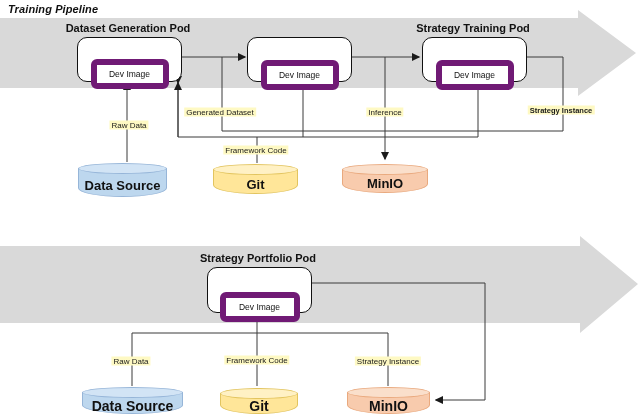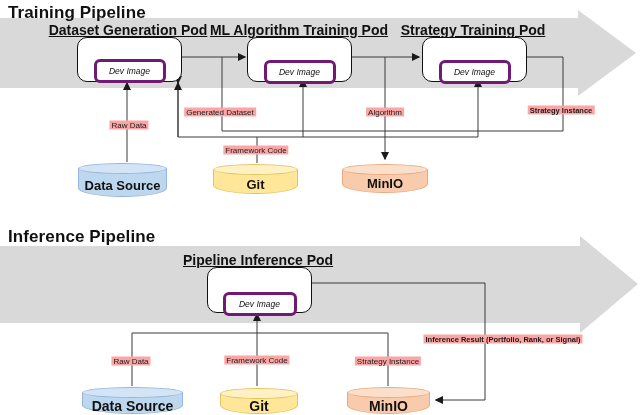--- a/index.html
+++ b/index.html
@@ -1,39 +1,38 @@
 <!DOCTYPE html>
 <html style="--c-band: #d9d9d9; --c-wire: #3a3a3a; --c-data-source-fill: #bdd7ee; --c-data-source-top: #d2e4f5; --c-data-source-stroke: #96b5d8; --c-git-fill: #ffe699; --c-git-top: #fff1c4; --c-git-stroke: #e2c45f; --c-minio-fill: #f8cbad; --c-minio-top: #fadfcb; --c-minio-stroke: #e9a97e;"><head>
 <meta charset="utf-8">
 <style>
   html,body{margin:0;padding:0;background:#fff;}
   #canvas{
     position:relative;width:640px;height:415px;background:#fff;overflow:hidden;
     font-family:"Liberation Sans",sans-serif;color:#111;
   }
   .section-title{
-    position:absolute;font-size:17px;font-weight:bold;white-space:nowrap;letter-spacing:.1px;
+    position:absolute;font-size:11px;font-weight:bold;white-space:nowrap;letter-spacing:.1px;font-style:italic;
   }
   svg.underlay{position:absolute;left:0;top:0;}
   .band{fill:var(--c-band,#d9d9d9);}
   .wire{stroke:var(--c-wire,#3a3a3a);stroke-width:1;fill:none;}
   .pod{
     position:absolute;background:#fff;border:1.4px solid #111;border-radius:10px;
   }
   .pod-title{
-    position:absolute;transform:translateX(-50%);font-size:14px;font-weight:bold;white-space:nowrap;text-decoration:underline;
+    position:absolute;transform:translateX(-50%);font-size:11px;font-weight:bold;white-space:nowrap;
   }
   .dev-image{
-    position:absolute;left:50%;transform:translateX(-50%);background:#fff;border:3px solid #701a75;
+    position:absolute;left:50%;transform:translateX(-50%);background:#fff;border:6px solid #701a75;
     border-radius:6px;font-size:8.5px;display:flex;align-items:center;justify-content:center;
     white-space:nowrap;
-    font-style:italic;
   }
   .edge-label{
-    position:absolute;transform:translate(-50%,-50%);font-size:8px;background:#fca5a5;
+    position:absolute;transform:translate(-50%,-50%);font-size:8px;background:#fef9c3;
     padding:0 2px;white-space:nowrap;color:#1a1a1a;
   }
   .edge-label.bold{font-weight:bold;font-size:7.5px;}
   .cyl{position:absolute;}
   .cyl .cyl-body{
     position:absolute;left:0;right:0;top:5px;bottom:0;background:var(--fill);
     border:1px solid var(--stroke);border-radius:0 0 50% 50% / 0 0 9px 9px;
   }
   .cyl .cyl-top{
     position:absolute;left:0;right:0;top:0;height:11px;background:var(--top);
@@ -76,68 +75,65 @@
     <line class="wire" x1="385" y1="57" x2="385" y2="159" marker-end="url(#ah)"></line>
 
     <line class="wire" x1="132" y1="333" x2="388" y2="333"></line>
     <line class="wire" x1="132" y1="333" x2="132" y2="386"></line>
     <line class="wire" x1="388" y1="333" x2="388" y2="386"></line>
     <line class="wire" x1="257" y1="386" x2="257" y2="314" marker-end="url(#ah)"></line>
     <polyline class="wire" points="310,283 485,283 485,400 436,400" marker-end="url(#ah)"></polyline>
   </svg>
 
   <div class="section-title" style="left:8px;top:3px">Training Pipeline</div>
-  <div class="section-title" style="left:8px;top:227px">Inference Pipeline</div>
 
   <div class="pod-title" style="left:128px;top:22px">Dataset Generation Pod</div>
   <div class="pod" style="left:77px;top:37px;width:103px;height:43px">
     <div class="dev-image" style="top:21px;width:66px;height:18px">Dev Image</div>
   </div>
 
-  <div class="pod-title" style="left:299px;top:22px">ML Algorithm Training Pod</div>
   <div class="pod" style="left:247px;top:37px;width:103px;height:43px">
     <div class="dev-image" style="top:22px;width:66px;height:18px">Dev Image</div>
   </div>
 
   <div class="pod-title" style="left:473px;top:22px">Strategy Training Pod</div>
   <div class="pod" style="left:422px;top:37px;width:103px;height:43px">
     <div class="dev-image" style="top:22px;width:66px;height:18px">Dev Image</div>
   </div>
 
   <div class="edge-label" style="left:129px;top:125px">Raw Data</div>
   <div class="edge-label" style="left:220px;top:112px">Generated Dataset</div>
   <div class="edge-label" style="left:256px;top:150px">Framework Code</div>
-  <div class="edge-label" style="left:385px;top:112px">Algorithm</div>
+  <div class="edge-label" style="left:385px;top:112px">Inference</div>
   <div class="edge-label bold" style="left:561px;top:110px">Strategy Instance</div>
 
   <div class="cyl cyl-ds" style="left:78px;top:163px;width:89px;height:34px">
     <div class="cyl-body"></div>
     <div class="cyl-top"></div>
     <div class="cyl-label">Data Source</div>
   </div>
   <div class="cyl cyl-git" style="left:213px;top:164px;width:85px;height:30px">
     <div class="cyl-body"></div>
     <div class="cyl-top"></div>
     <div class="cyl-label">Git</div>
   </div>
   <div class="cyl cyl-minio" style="left:342px;top:164px;width:86px;height:29px">
     <div class="cyl-body"></div>
     <div class="cyl-top"></div>
     <div class="cyl-label">MinIO</div>
   </div>
 
-  <div class="pod-title" style="left:258px;top:252px">Pipeline Inference Pod</div>
+  <div class="pod-title" style="left:258px;top:252px">Strategy Portfolio Pod</div>
   <div class="pod" style="left:207px;top:267px;width:103px;height:44px">
     <div class="dev-image" style="top:24px;width:68px;height:18px">Dev Image</div>
   </div>
 
   <div class="edge-label" style="left:131px;top:361px">Raw Data</div>
   <div class="edge-label" style="left:257px;top:360px">Framework Code</div>
   <div class="edge-label" style="left:388px;top:361px">Strategy Instance</div>
-  <div class="edge-label bold" style="left:503px;top:339px">Inference Result (Portfolio, Rank, or Signal)</div>
 
   <div class="cyl cyl-ds big" style="left:82px;top:387px;width:101px;height:27px">
     <div class="cyl-body"></div>
     <div class="cyl-top"></div>
     <div class="cyl-label">Data Source</div>
   </div>
   <div class="cyl cyl-git big" style="left:220px;top:388px;width:78px;height:26px">
     <div class="cyl-body"></div>
     <div class="cyl-top"></div>
     <div class="cyl-label">Git</div>

